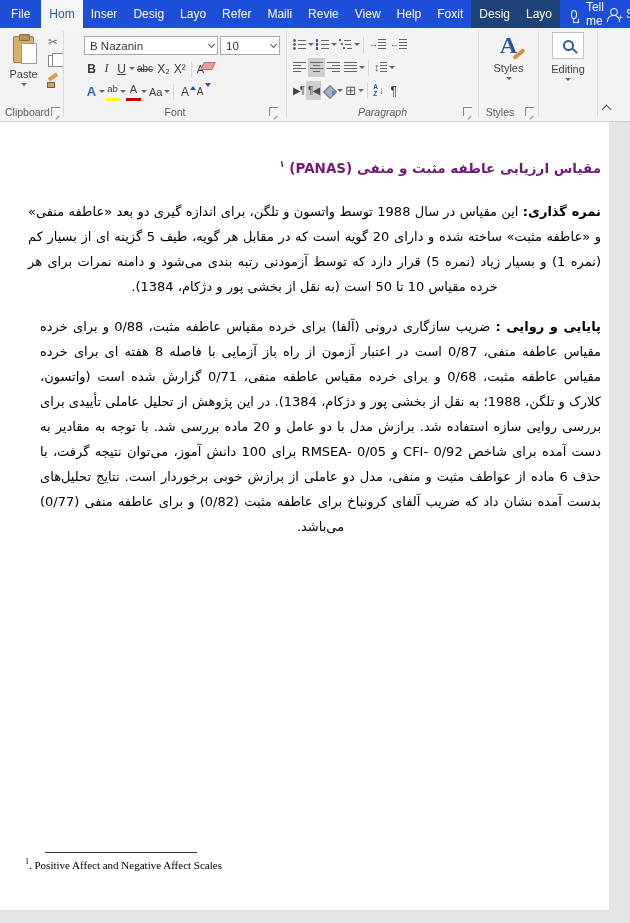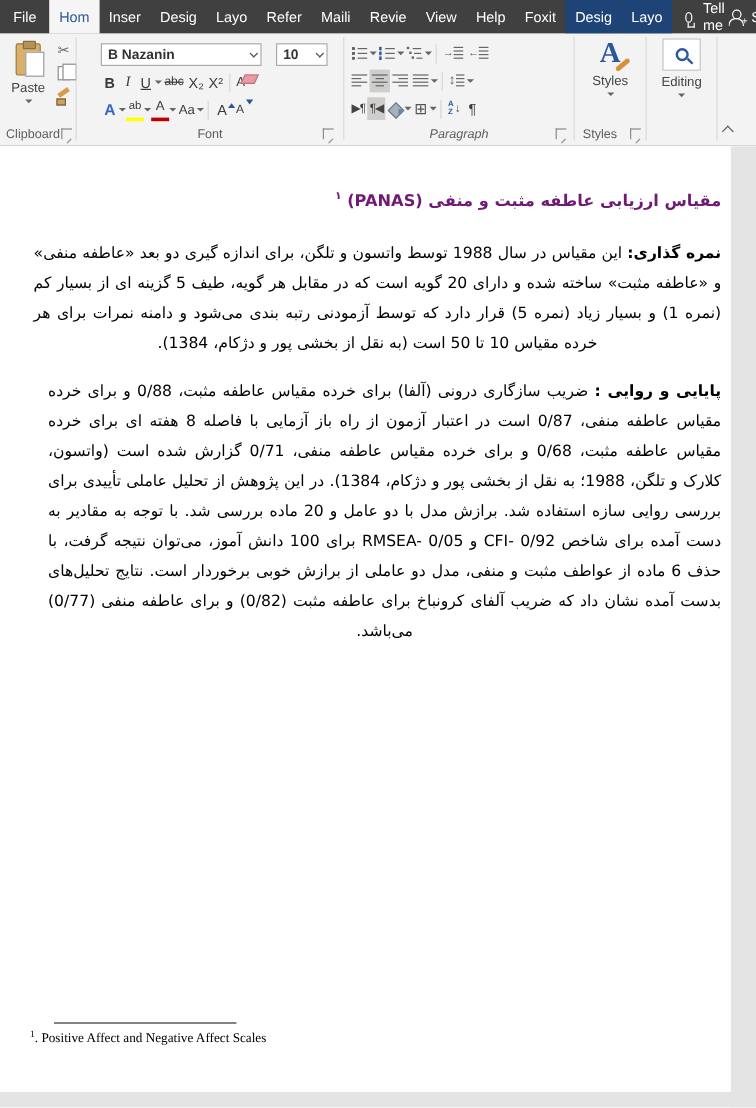--- a/index.html
+++ b/index.html
@@ -1,21 +1,21 @@
 <!DOCTYPE html>
 <html><head>
 <meta charset="utf-8">
 <style>
   * { margin:0; padding:0; box-sizing:border-box; cursor:default; }
   html,body { width:630px; height:923px; overflow:hidden;
     font-family:"Liberation Sans","DejaVu Sans",sans-serif; }
   .app { width:630px; height:923px; background:#fff; position:relative; }
 
   
-  .tabbar { height:28px; background:#404040; display:flex; align-items:stretch; color:#fff; font-size:12px; }
+  .tabbar { height:28px; background:#1d4ed8; display:flex; align-items:stretch; color:#fff; font-size:12px; }
   .tab { display:flex; align-items:center; padding:0 8px; white-space:nowrap; }
   .tab.file { padding:0 11px; }
   .tab.sel { background:#f5f5f5; color:#2b579a; }
   .tab.dark { background:#1e4377; }
   .tabsep { width:1px; height:13px; background:rgba(255,255,255,.45); align-self:center; }
   .tellme-cluster, .share-cluster { display:flex; align-items:center; color:#fff; font-size:12px; }
   .tellme-cluster { margin-left:11px; }
   .share-cluster { margin-left:auto; }
   .bulb { width:9px; height:9px; border:1.4px solid #fff; border-radius:50%; position:relative; margin-right:9px; }
   .bulb:after { content:""; position:absolute; left:1.2px; top:8.5px; width:4px; height:3px;
@@ -193,26 +193,26 @@
         <span class="copyic"></span>
         <span class="painter"></span>
       </div>
       <div class="grouplabel" style="left:0;width:55px;">Clipboard</div>
       <div class="dlg" style="right:3px;"></div>
     </div>
     <div class="vsep" style="left:63px;"></div>
 
     <div class="grp g-font">
       <div class="fontrows">
-        <div class="row" style="margin-top:0;font-weight:bold;">
+        <div class="row" style="margin-top:0;">
           <div class="combo" style="width:134px;">
             <span>B Nazanin</span>
             <span class="chev"></span>
           </div>
-          <div class="combo" style="width:43px;margin-left:12px;">
+          <div class="combo" style="width:60px;margin-left:2px;">
             <span>10</span>
             <span class="chev"></span>
           </div>
         </div>
         <div class="row">
           <span class="rb b">B</span>
           <span class="rb i">I</span>
           <span class="rb u">U</span>
           <span class="caret"></span>
           <span class="rb strike">abc</span>

